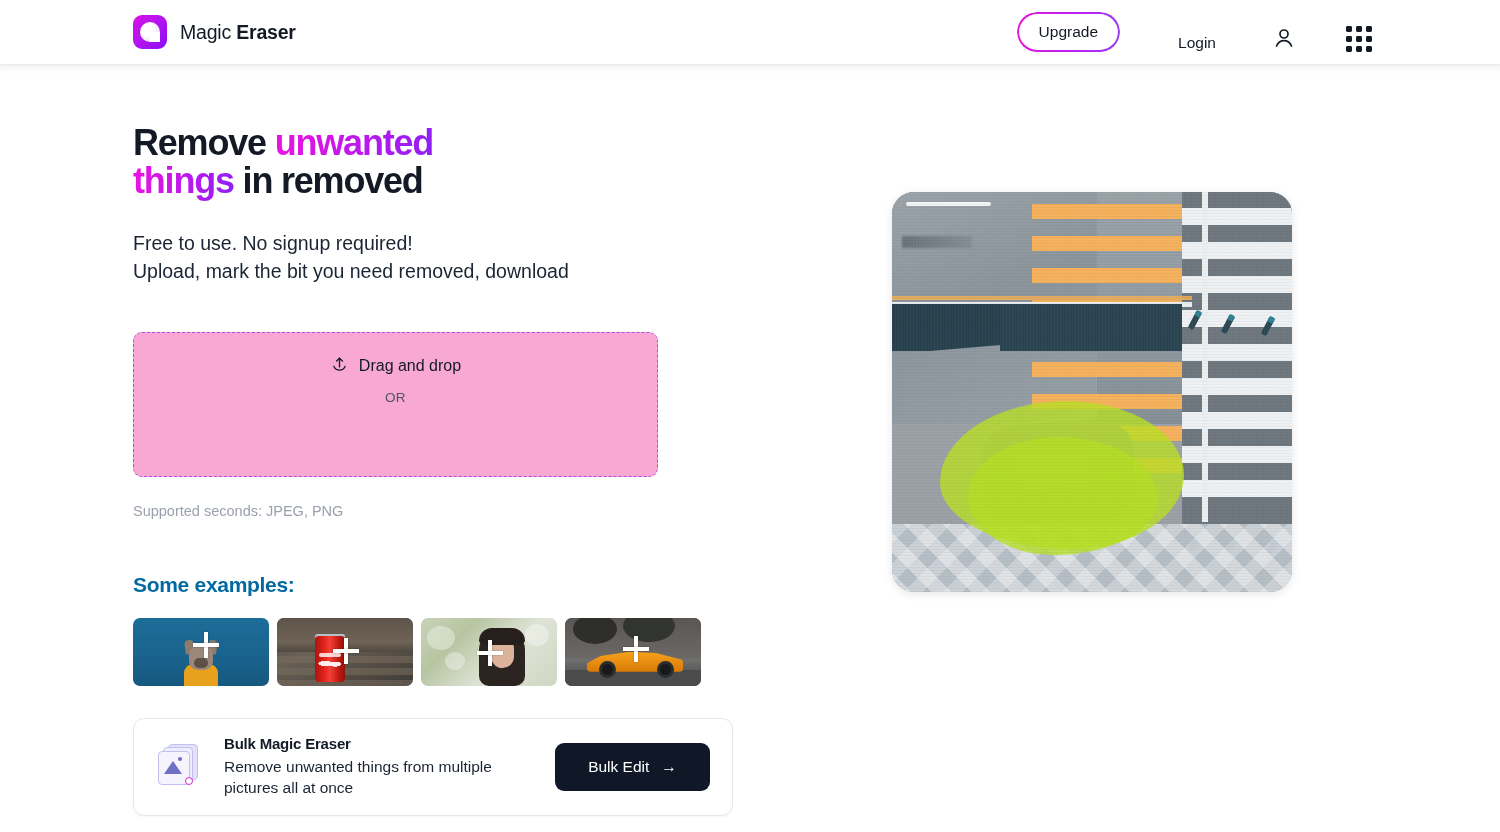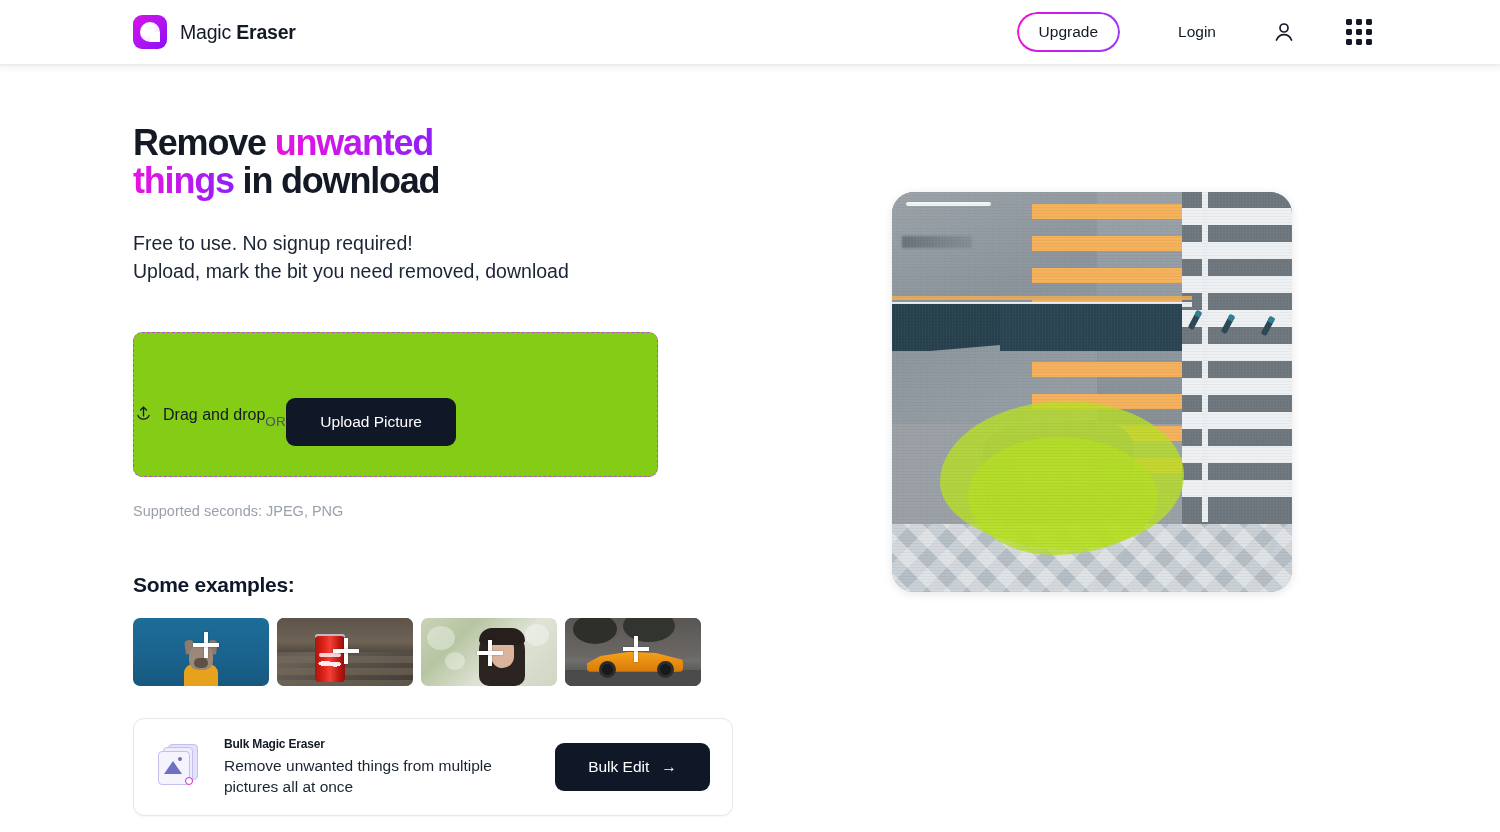--- a/index.html
+++ b/index.html
@@ -65,21 +65,21 @@
     color: #131a26;
     font-weight: 400;
     white-space: nowrap;
   }
   .brand-name b { font-weight: 700; }
 
   .header-right {
     margin-left: auto;
     margin-right: 128px;
     display: flex;
-    align-items: center;
+    align-items: flex-end;
     gap: 16px;
   }
   .upgrade-btn {
     position: relative;
     height: 40px;
     padding: 0 22px;
     border-radius: 20px;
     background: #ffffff;
     font-size: 15.5px;
     color: #131a26;
@@ -157,23 +157,23 @@
     color: #1b2433;
     max-width: 540px;
   }
 
   .dropzone {
     margin-top: 46px;
     width: 525px;
     height: 145px;
     border: 1.6px dashed #b44ae0;
     border-radius: 9px;
-    background: #84cc16;
+    background: #f9a8d4;
     display: flex;
-    flex-direction: row;
+    flex-direction: column;
     align-items: center;
     justify-content: flex-start;
     padding-top: 22px;
     cursor: pointer;
   }
   .dz-drag {
     display: flex; align-items: center; gap: 10px;
     font-size: 16px; color: #131a26;
   }
   .dz-or {
@@ -197,21 +197,21 @@
     margin-top: 26px;
     font-size: 14.5px;
     color: #9aa1ac;
   }
 
   .examples-title {
     margin-top: 54px;
     font-size: 21px;
     font-weight: 700;
     letter-spacing: -0.3px;
-    color: #0f172a;
+    color: #0369a1;
   }
   .thumb-row {
     margin-top: 21px;
     display: flex;
     gap: 8px;
   }
   .thumb {
     position: relative;
     width: 136px; height: 68px;
     border-radius: 7px;
@@ -291,21 +291,21 @@
   .bulk-icon .pic{
     position:absolute; left:10px; top:15px; width:24px; height:24px; overflow:hidden; border-radius:2px;
   }
   .bulk-icon .mount{
     position:absolute; left:2px; bottom:5px; width:0; height:0;
     border-left:9px solid transparent; border-right:9px solid transparent; border-bottom:13px solid #6f6fc4;
   }
   .bulk-icon .sun{ position:absolute; right:4px; top:2px; width:4px; height:4px; border-radius:50%; background:#6f6fc4;}
   .bulk-icon .dot{ position:absolute; left:33px; top:37px; width:8px; height:8px; border-radius:50%; background:#ffffff; border:1.6px solid #d428c9;}
   .bulk-text { margin-left: 18px; flex: 1; }
-  .bulk-title { font-size: 12px; font-weight: 700; letter-spacing:-0.2px; color:#131a26; }
+  .bulk-title { font-size: 15px; font-weight: 700; letter-spacing:-0.2px; color:#131a26; }
   .bulk-desc { margin-top: 4px; font-size: 15.5px; line-height: 1.36; color: #1b2433; max-width: 300px; }
   .bulk-btn {
     width: 155px; height: 48px;
     background: #101828;
     color: #ffffff;
     border: none;
     border-radius: 9px;
     font-size: 15.5px;
     font-family: inherit;
     display: flex; align-items: center; justify-content: center; gap: 12px;
@@ -470,40 +470,39 @@
         <i></i>
         <i></i>
     </div>
   </div>
 </div>
 
 <div class="main">
 
   <div class="left-col">
 
-    <h1 class="headline"><span>Remove </span><span class="grad-word">unwanted</span><br><span class="grad-word">things</span><span> in download</span></h1>
+    <h1 class="headline"><span>Remove </span><span class="grad-word">unwanted</span><br><span class="grad-word">things</span><span> in removed</span></h1>
 
     <div class="subtitle">
       <div>Free to use. No signup required!</div>
       <div>Upload, mark the bit you need removed, download</div>
     </div>
 
     <div class="dropzone">
       <div class="dz-drag">
         <span>
           <svg width="19" height="19" viewBox="0 0 24 24" fill="none" stroke="#131a26" stroke-width="1.7" stroke-linecap="round" stroke-linejoin="round">
             <path d="M5 14.5a7.6 7.6 0 0 0 14 0"></path>
             <path d="M12 4v11"></path>
             <path d="M8.3 7.6 12 4l3.7 3.6"></path>
           </svg>
         </span>
         <span>Drag and drop</span>
       </div>
       <div class="dz-or">OR</div>
-      <button class="upload-btn">Upload Picture</button>
     </div>
 
     <div class="formats">Supported seconds: JPEG, PNG</div>
 
     <div class="examples-title">Some examples:</div>
 
     <div class="thumb-row">
 
       <div class="thumb t1">
         <div class="ear-l"></div>

